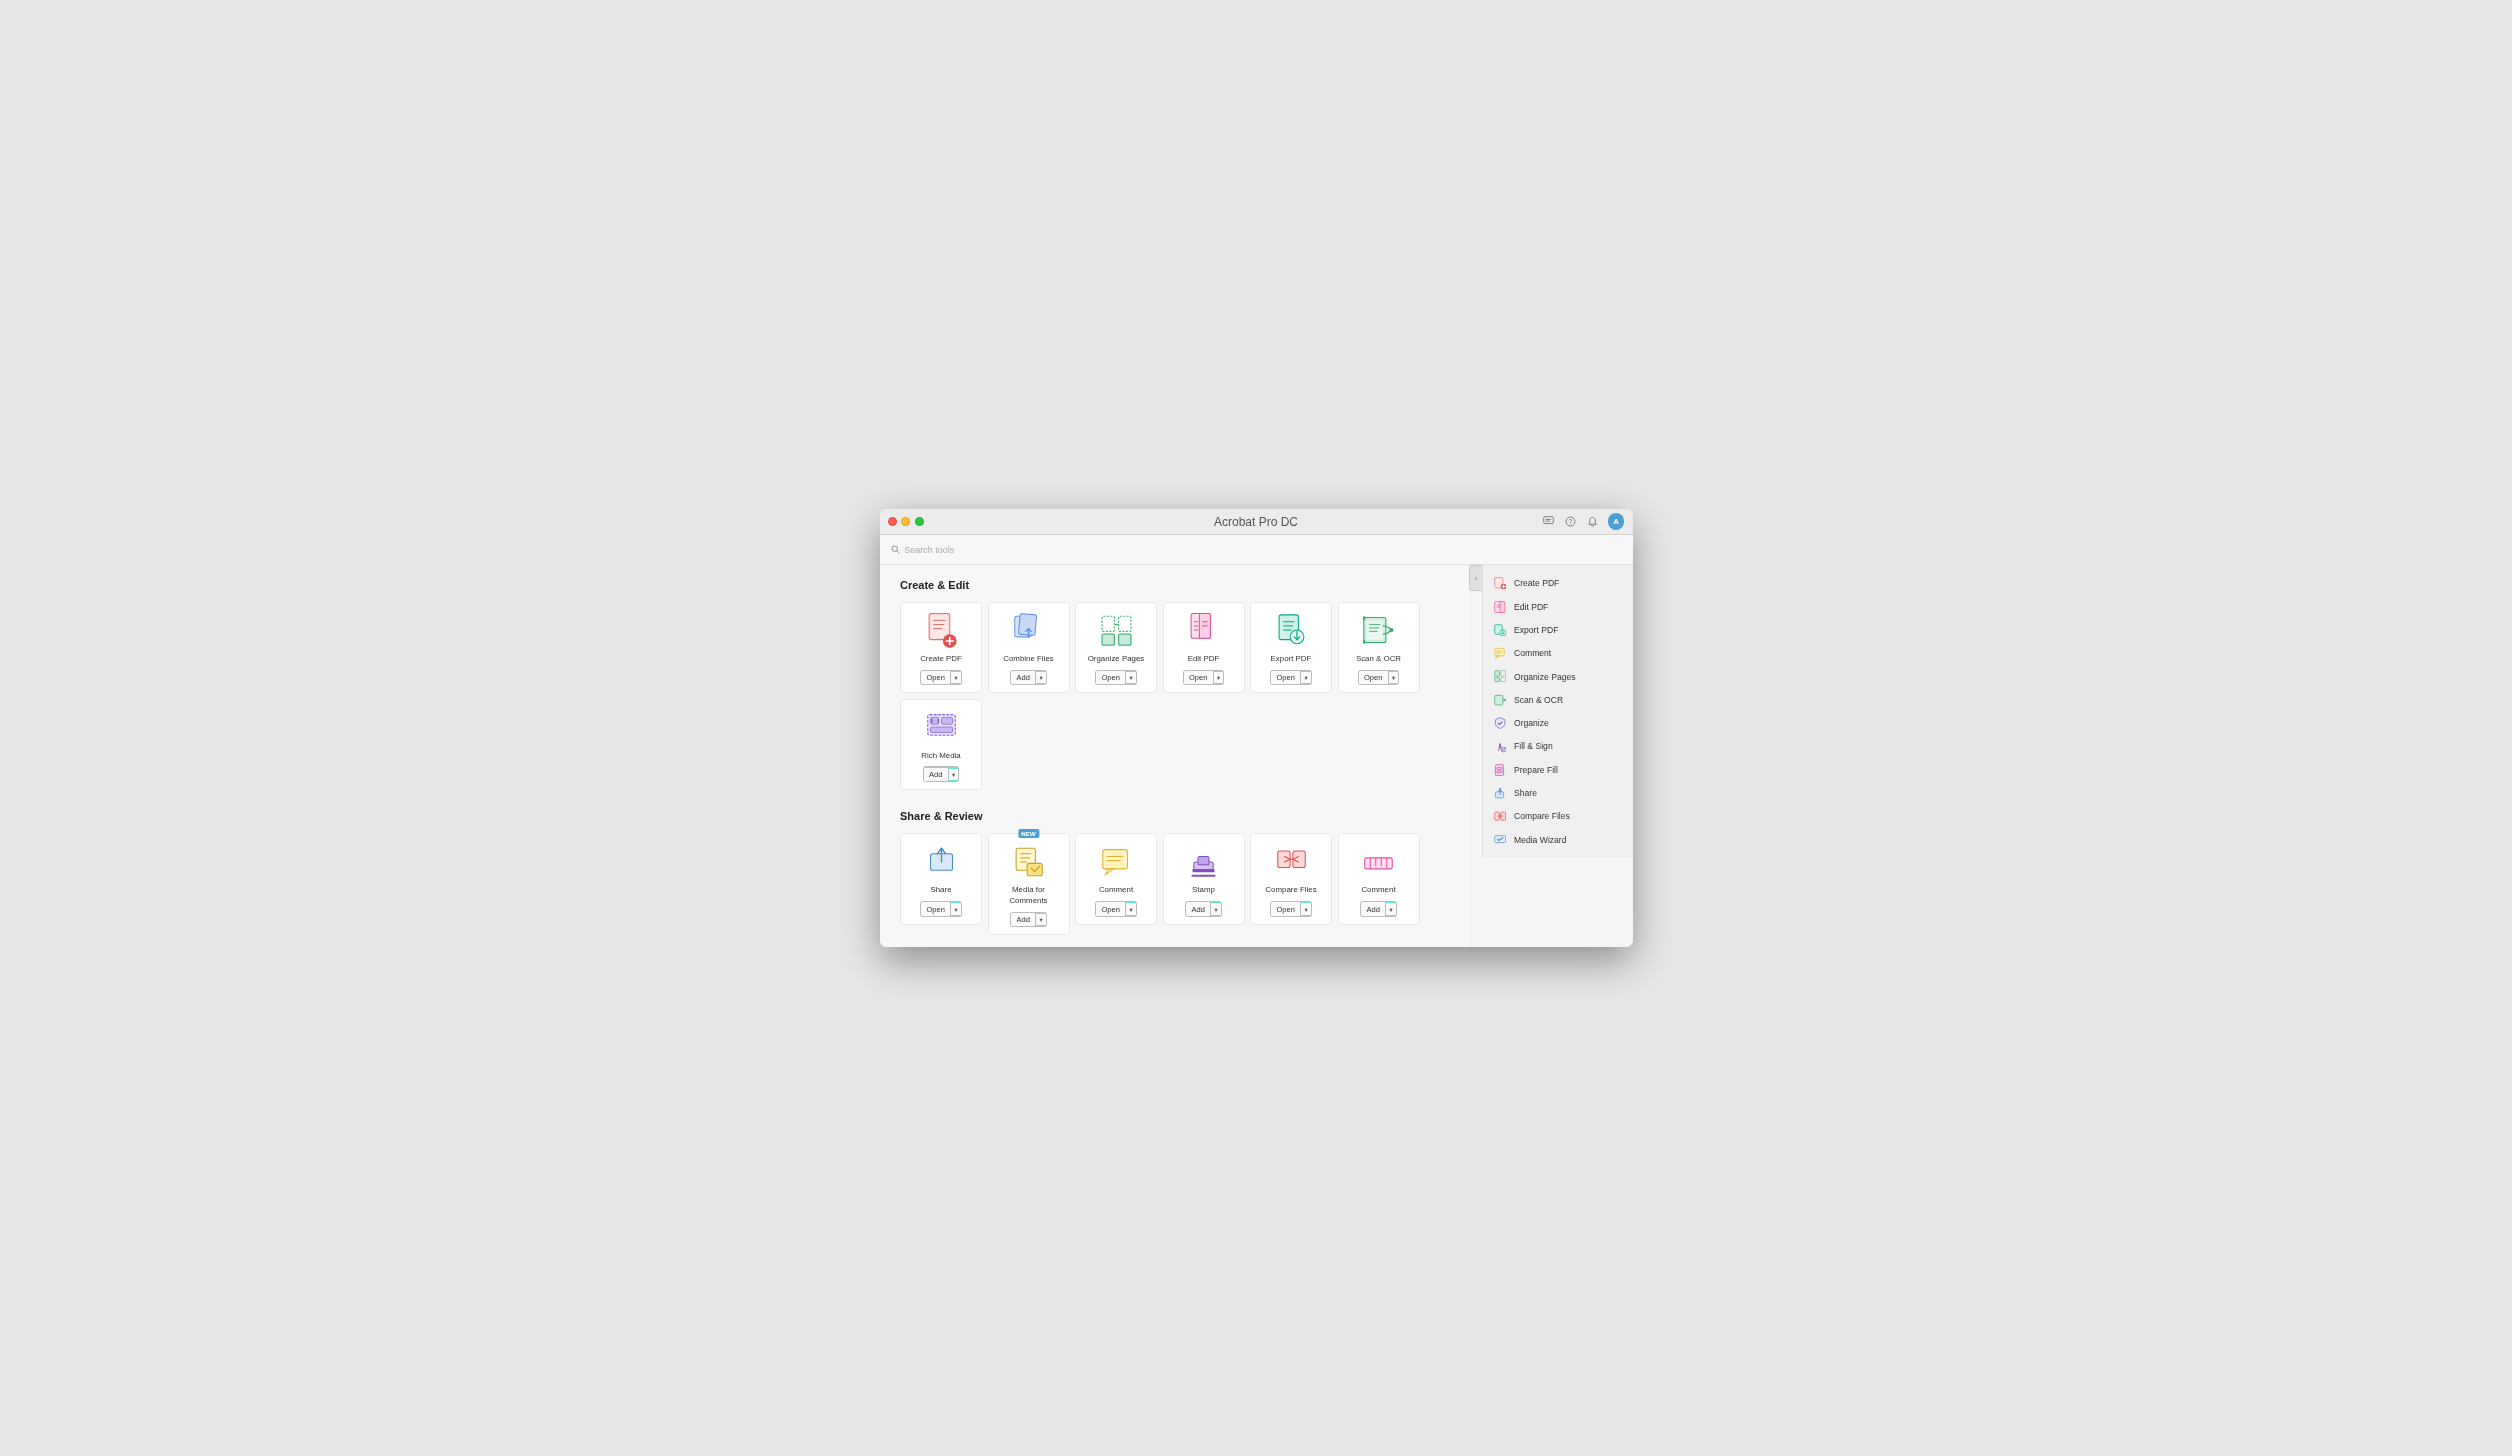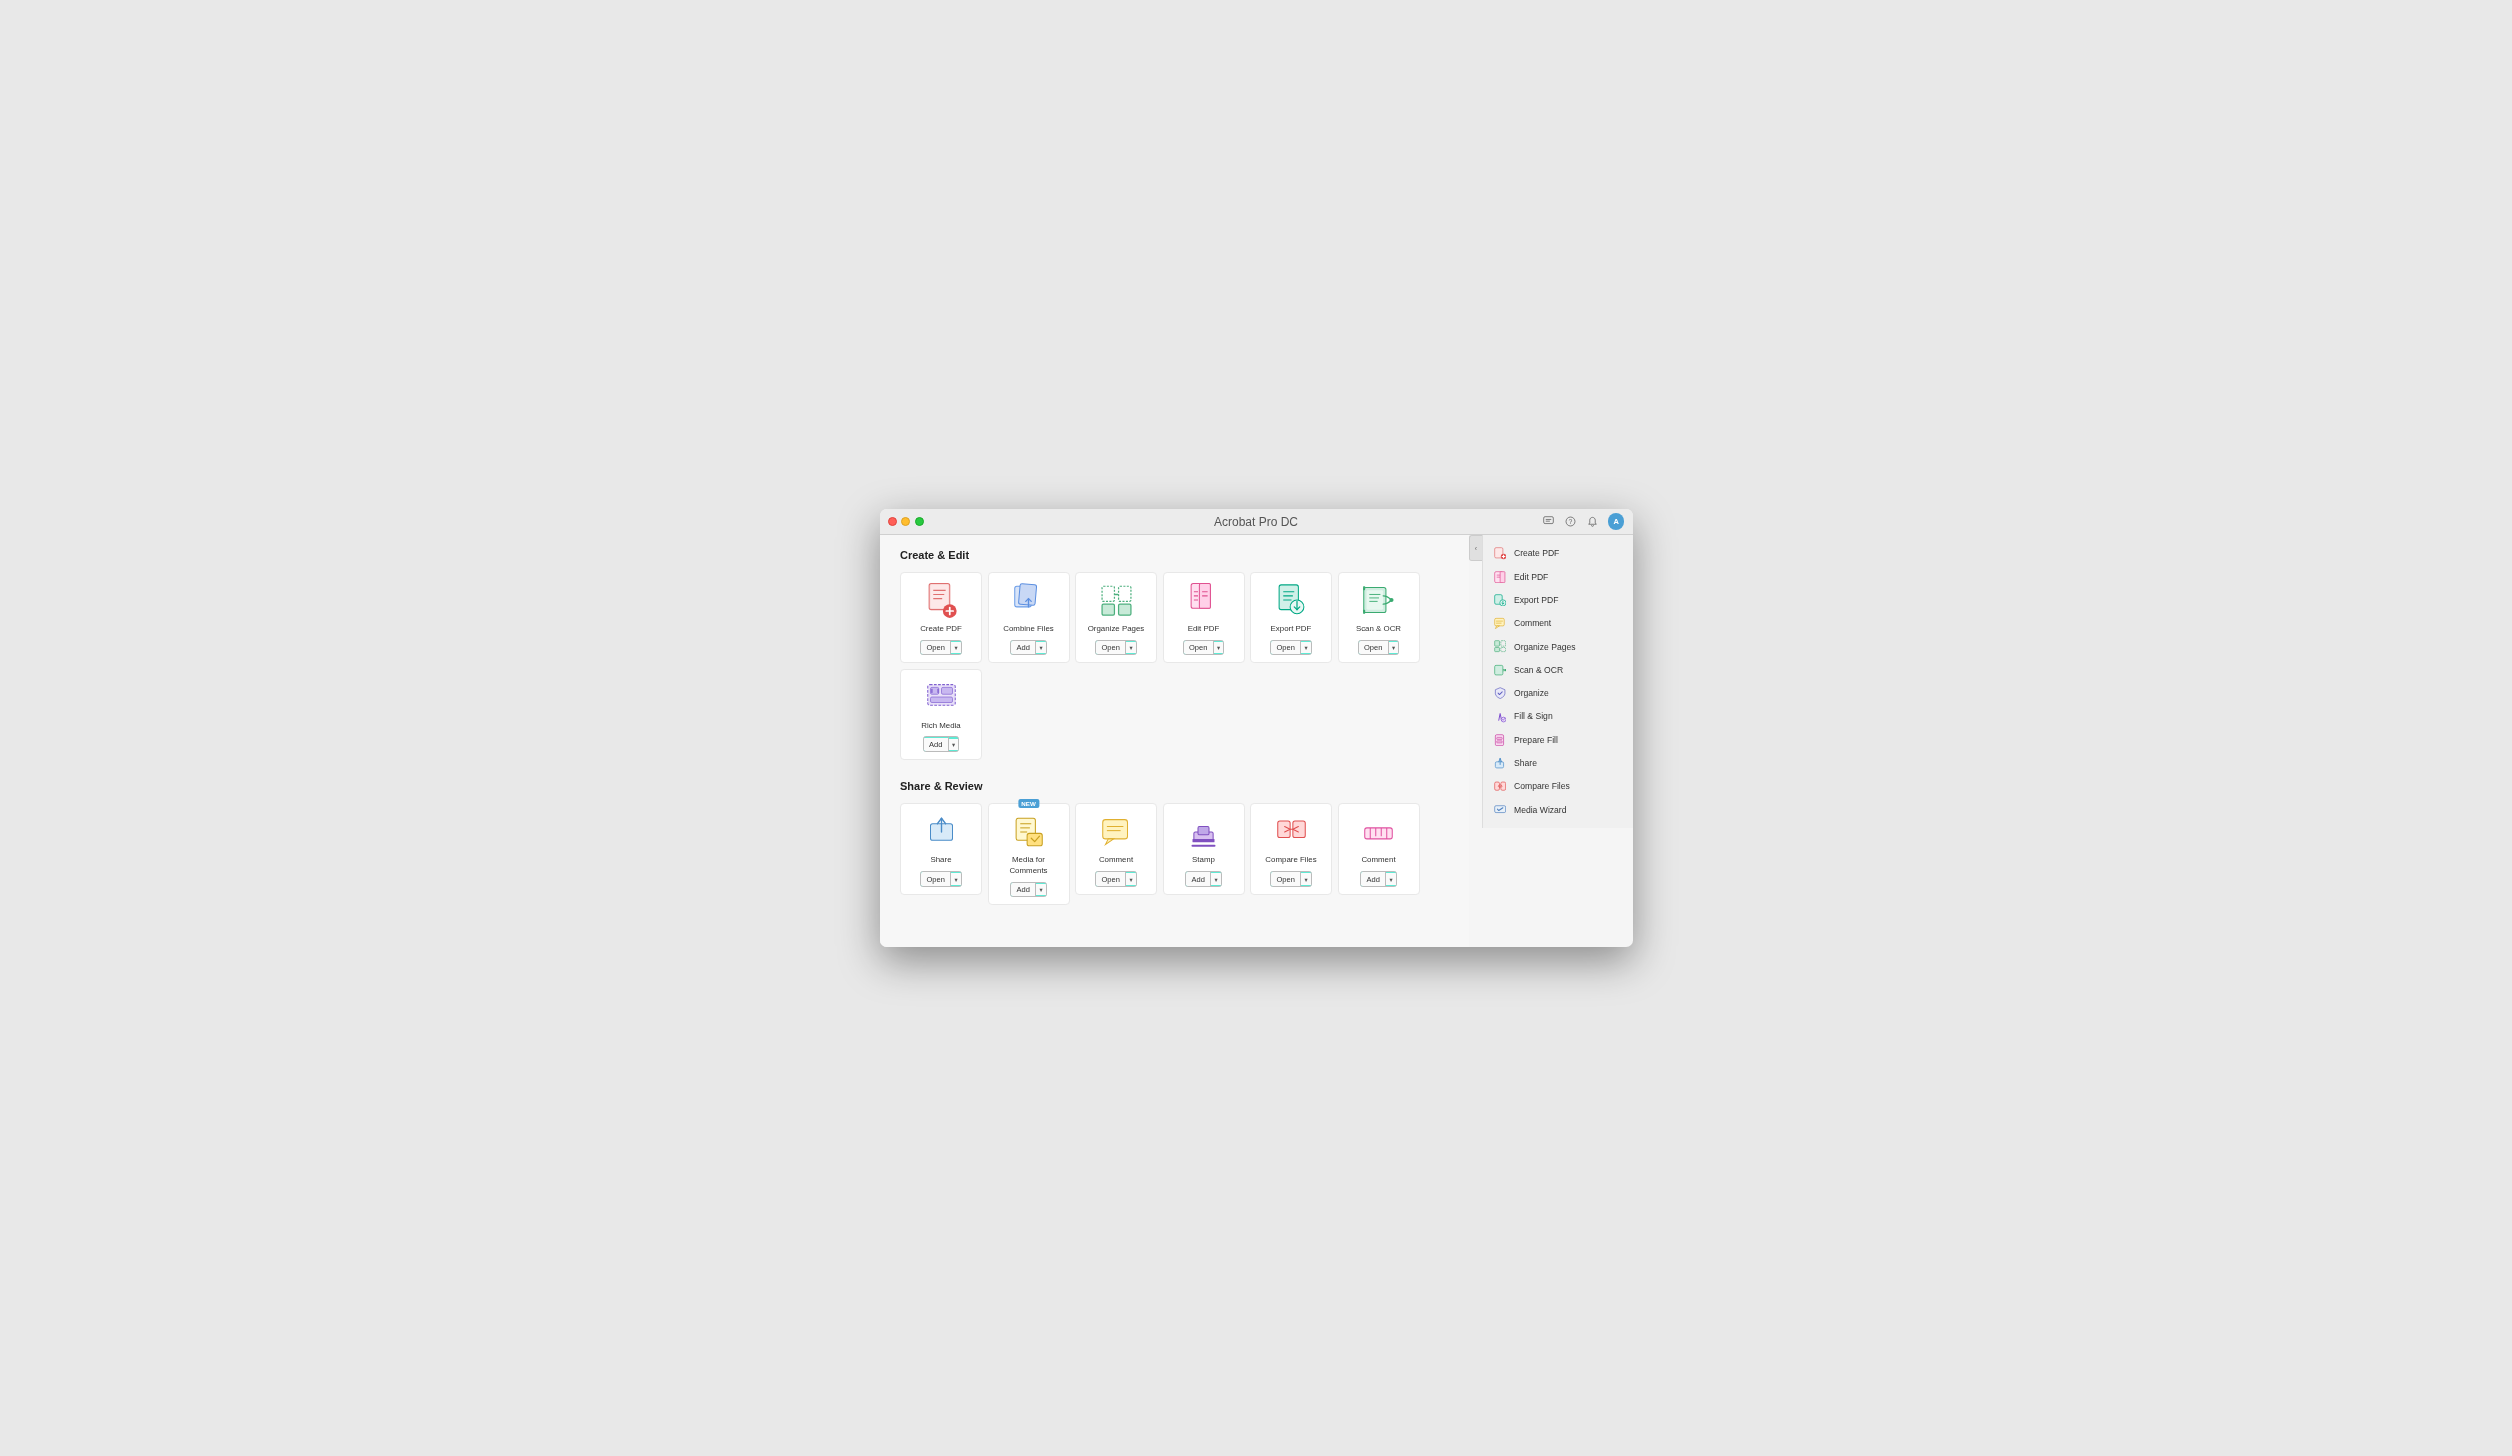--- a/index.html
+++ b/index.html
@@ -312,20 +312,29 @@
         <svg width="11" height="11" viewBox="0 0 16 16" fill="none">
           <path d="M8 2C5.8 2 4 3.8 4 6v4l-1.5 2h11L12 10V6c0-2.2-1.8-4-4-4z" stroke="#666" stroke-width="1.2" fill="none"></path>
           <path d="M6.5 13.5a1.5 1.5 0 003 0" stroke="#666" stroke-width="1.2" fill="none"></path>
         </svg>
       </div>
       <div class="avatar">A</div>
     </div>
   </div>
 
 
+  <div class="searchbar">
+    <div class="search-input-wrap">
+      <svg class="search-icon-svg" viewBox="0 0 14 14" fill="none">
+        <circle cx="5.5" cy="5.5" r="4" stroke="#888" stroke-width="1.3"></circle>
+        <line x1="8.7" y1="8.7" x2="12" y2="12" stroke="#888" stroke-width="1.3" stroke-linecap="round"></line>
+      </svg>
+      <input class="search-input" type="text" placeholder="Search tools" style="">
+    </div>
+  </div>
 
   <div class="main-layout">
 
     <div class="content">
 
       <div class="section">
         <div class="section-title">Create &amp; Edit</div>
         <div class="tools-grid">
 
           <div class="tool-card-wrapper">

